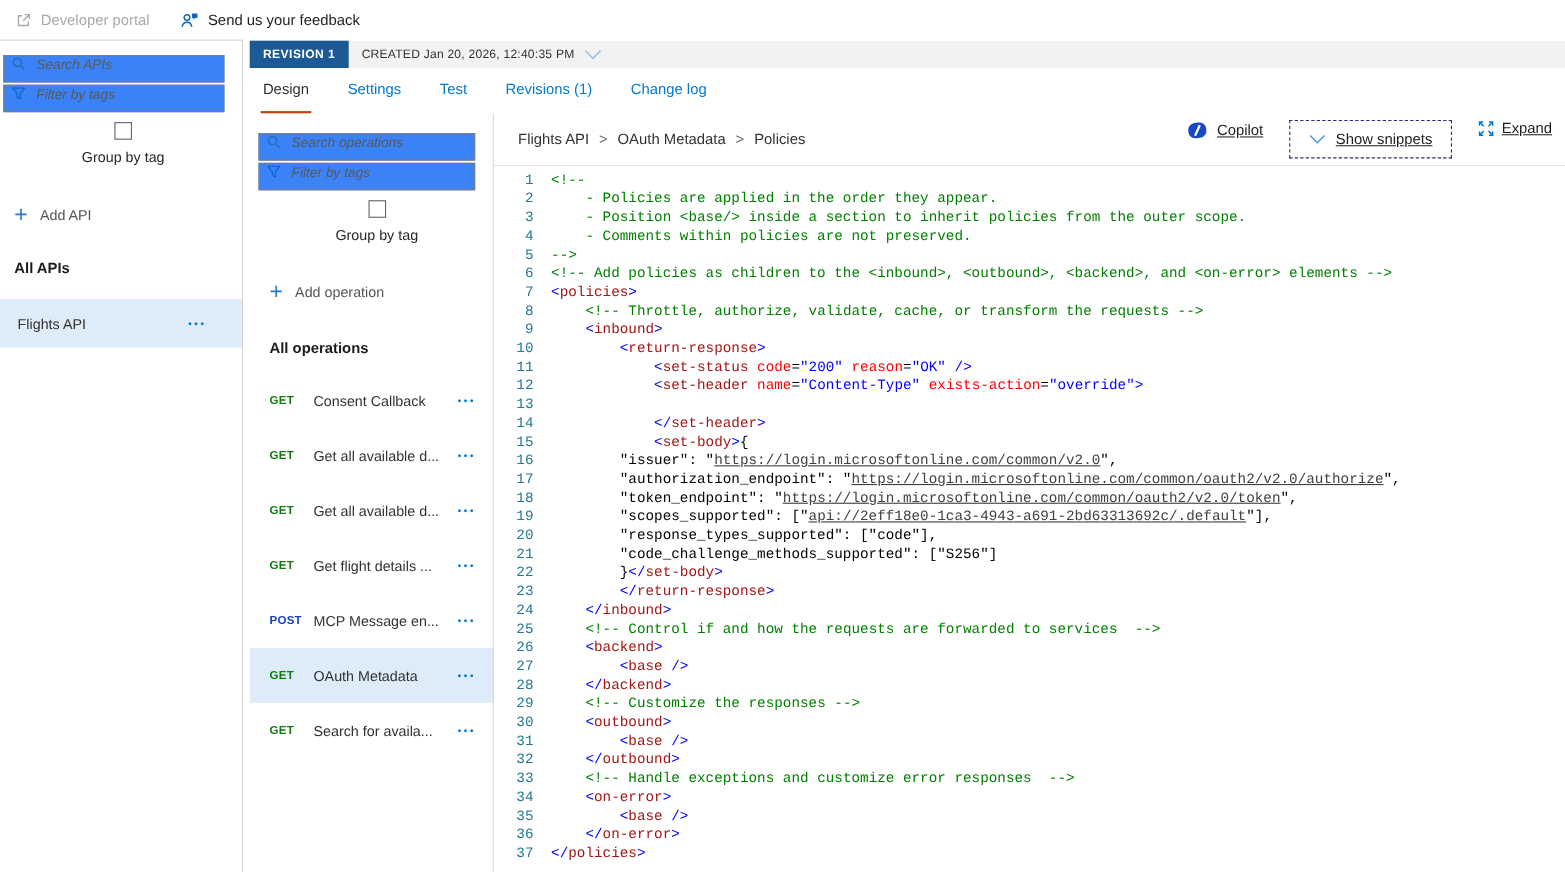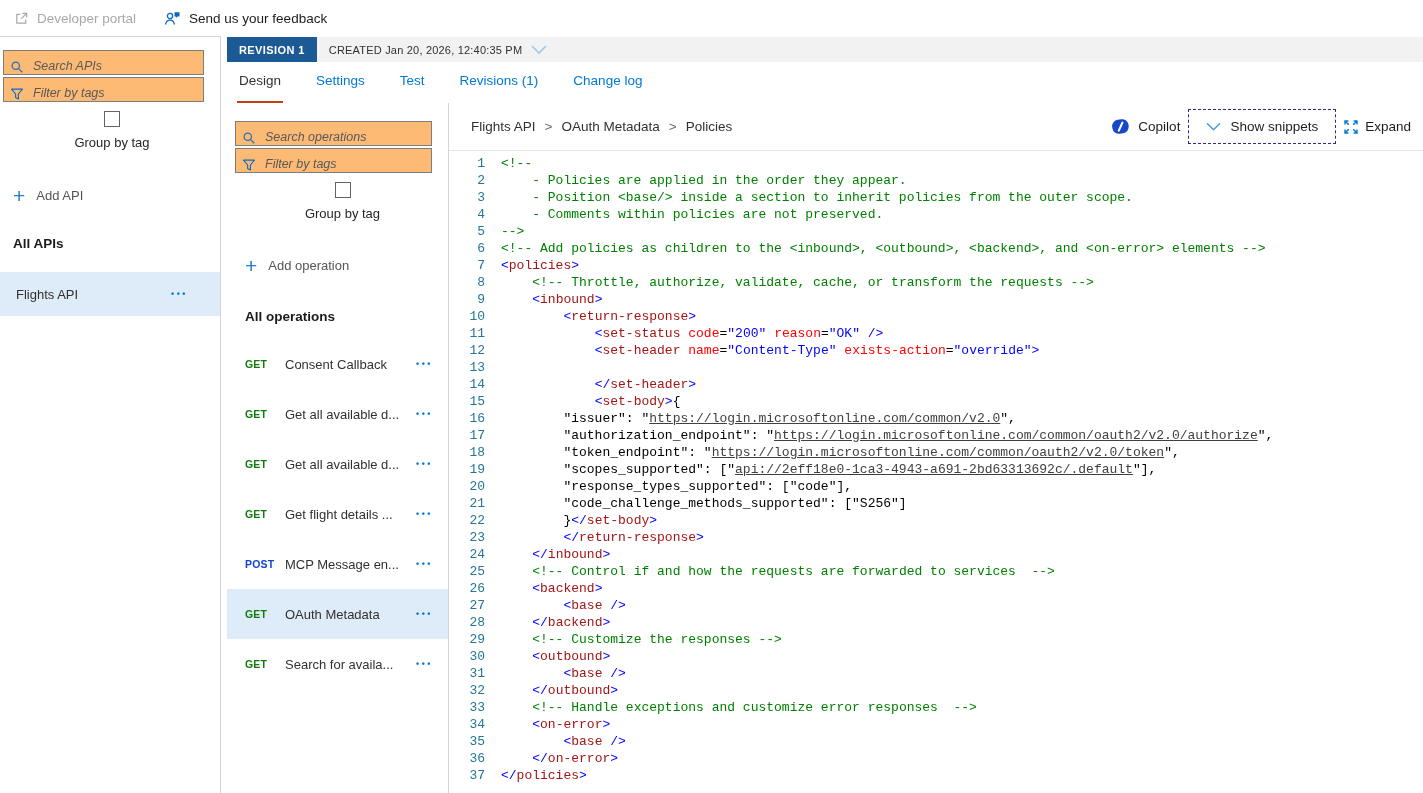--- a/index.html
+++ b/index.html
@@ -11,21 +11,21 @@
   
   .topbar{position:absolute;top:0;left:0;width:100%;height:36px;background:#fff;
           display:flex;align-items:center;padding-left:14px;gap:28px;box-sizing:border-box;}
   .topbar-item{display:flex;align-items:center;gap:8px;font-size:13.5px;color:#1c1c1c;cursor:pointer;}
   .topbar-item.disabled{color:#a8a8a8;}
 
   
   .sidebar{position:absolute;top:36px;left:0;width:220px;bottom:0;border-top:1px solid #d4d4d4;
            background:#fff;box-sizing:border-box;}
   .vdiv{position:absolute;top:36px;left:220px;width:1px;bottom:0;background:#d4d4d4;}
-  .sbox{height:23px;border:1px solid #7d7d7d;background:#fdba74;display:flex;align-items:flex-end;
+  .sbox{height:23px;border:1px solid #7d7d7d;background:#3b82f6;display:flex;align-items:flex-start;
         gap:7px;padding:0 6px;box-sizing:content-box;}
   .sidebar .sbox{margin:0 16px 2px 3px;}
   .sidebar .sbox.first{margin-top:13px;}
   .sbox input{border:none;outline:none;width:100%;font-family:inherit;font-size:12.5px;
               font-style:italic;color:#333;background:transparent;}
   .sbox input::placeholder{color:#595959;font-style:italic;opacity:1;}
   .chk-row{display:flex;align-items:center;gap:8px;margin:9px 0 0 4px;font-size:13px;color:#262626;flex-direction:column;}
   .cb{width:14px;height:14px;border:1px solid #66625e;background:#fff;flex-shrink:0;}
   .add-row{display:flex;align-items:center;gap:11px;font-size:13px;color:#555;cursor:pointer;}
   .sidebar .add-row{margin:38px 0 0 13px;}
@@ -65,21 +65,21 @@
   .m-POST{color:#1343c9;}
   .op-name{flex:1;font-size:13px;color:#323130;white-space:nowrap;overflow:hidden;}
   .opsdiv{position:absolute;left:448px;top:103px;width:1px;bottom:0;background:#d4d4d4;}
 
   
   .edheader{position:absolute;left:449px;top:103px;right:0;height:48px;background:#fff;
             border-bottom:1px solid #e3e3e3;display:flex;align-items:center;
             padding:0 12px 0 22px;box-sizing:border-box;}
   .crumb{display:flex;align-items:center;font-size:13.5px;color:#323130;}
   .crumb .sep{margin:0 9px;color:#6b6b6b;}
-  .hdr-right{margin-left:auto;display:flex;align-items:center;gap:8px;}
+  .hdr-right{margin-left:auto;display:flex;align-items:flex-start;gap:24px;text-decoration:underline;}
   .copilot{display:flex;align-items:center;gap:8px;font-size:13.5px;color:#1d1d1d;cursor:pointer;}
   .snip-btn{border:1px dashed #2b2b80;background:#fff;display:flex;align-items:center;gap:9px;
             padding:9px 17px;font-size:13.5px;color:#1d1d1d;font-family:inherit;cursor:pointer;}
   .expand{display:flex;align-items:center;gap:7px;font-size:13.5px;color:#1d1d1d;cursor:pointer;}
 
   
   .editor{position:absolute;left:449px;top:151px;right:0;bottom:0;background:#fff;
           font-family:"Liberation Mono","DejaVu Sans Mono",monospace;font-size:13px;
           line-height:17px;padding-top:4px;overflow:hidden;cursor:text;}
   .cl{display:flex;white-space:pre;}

